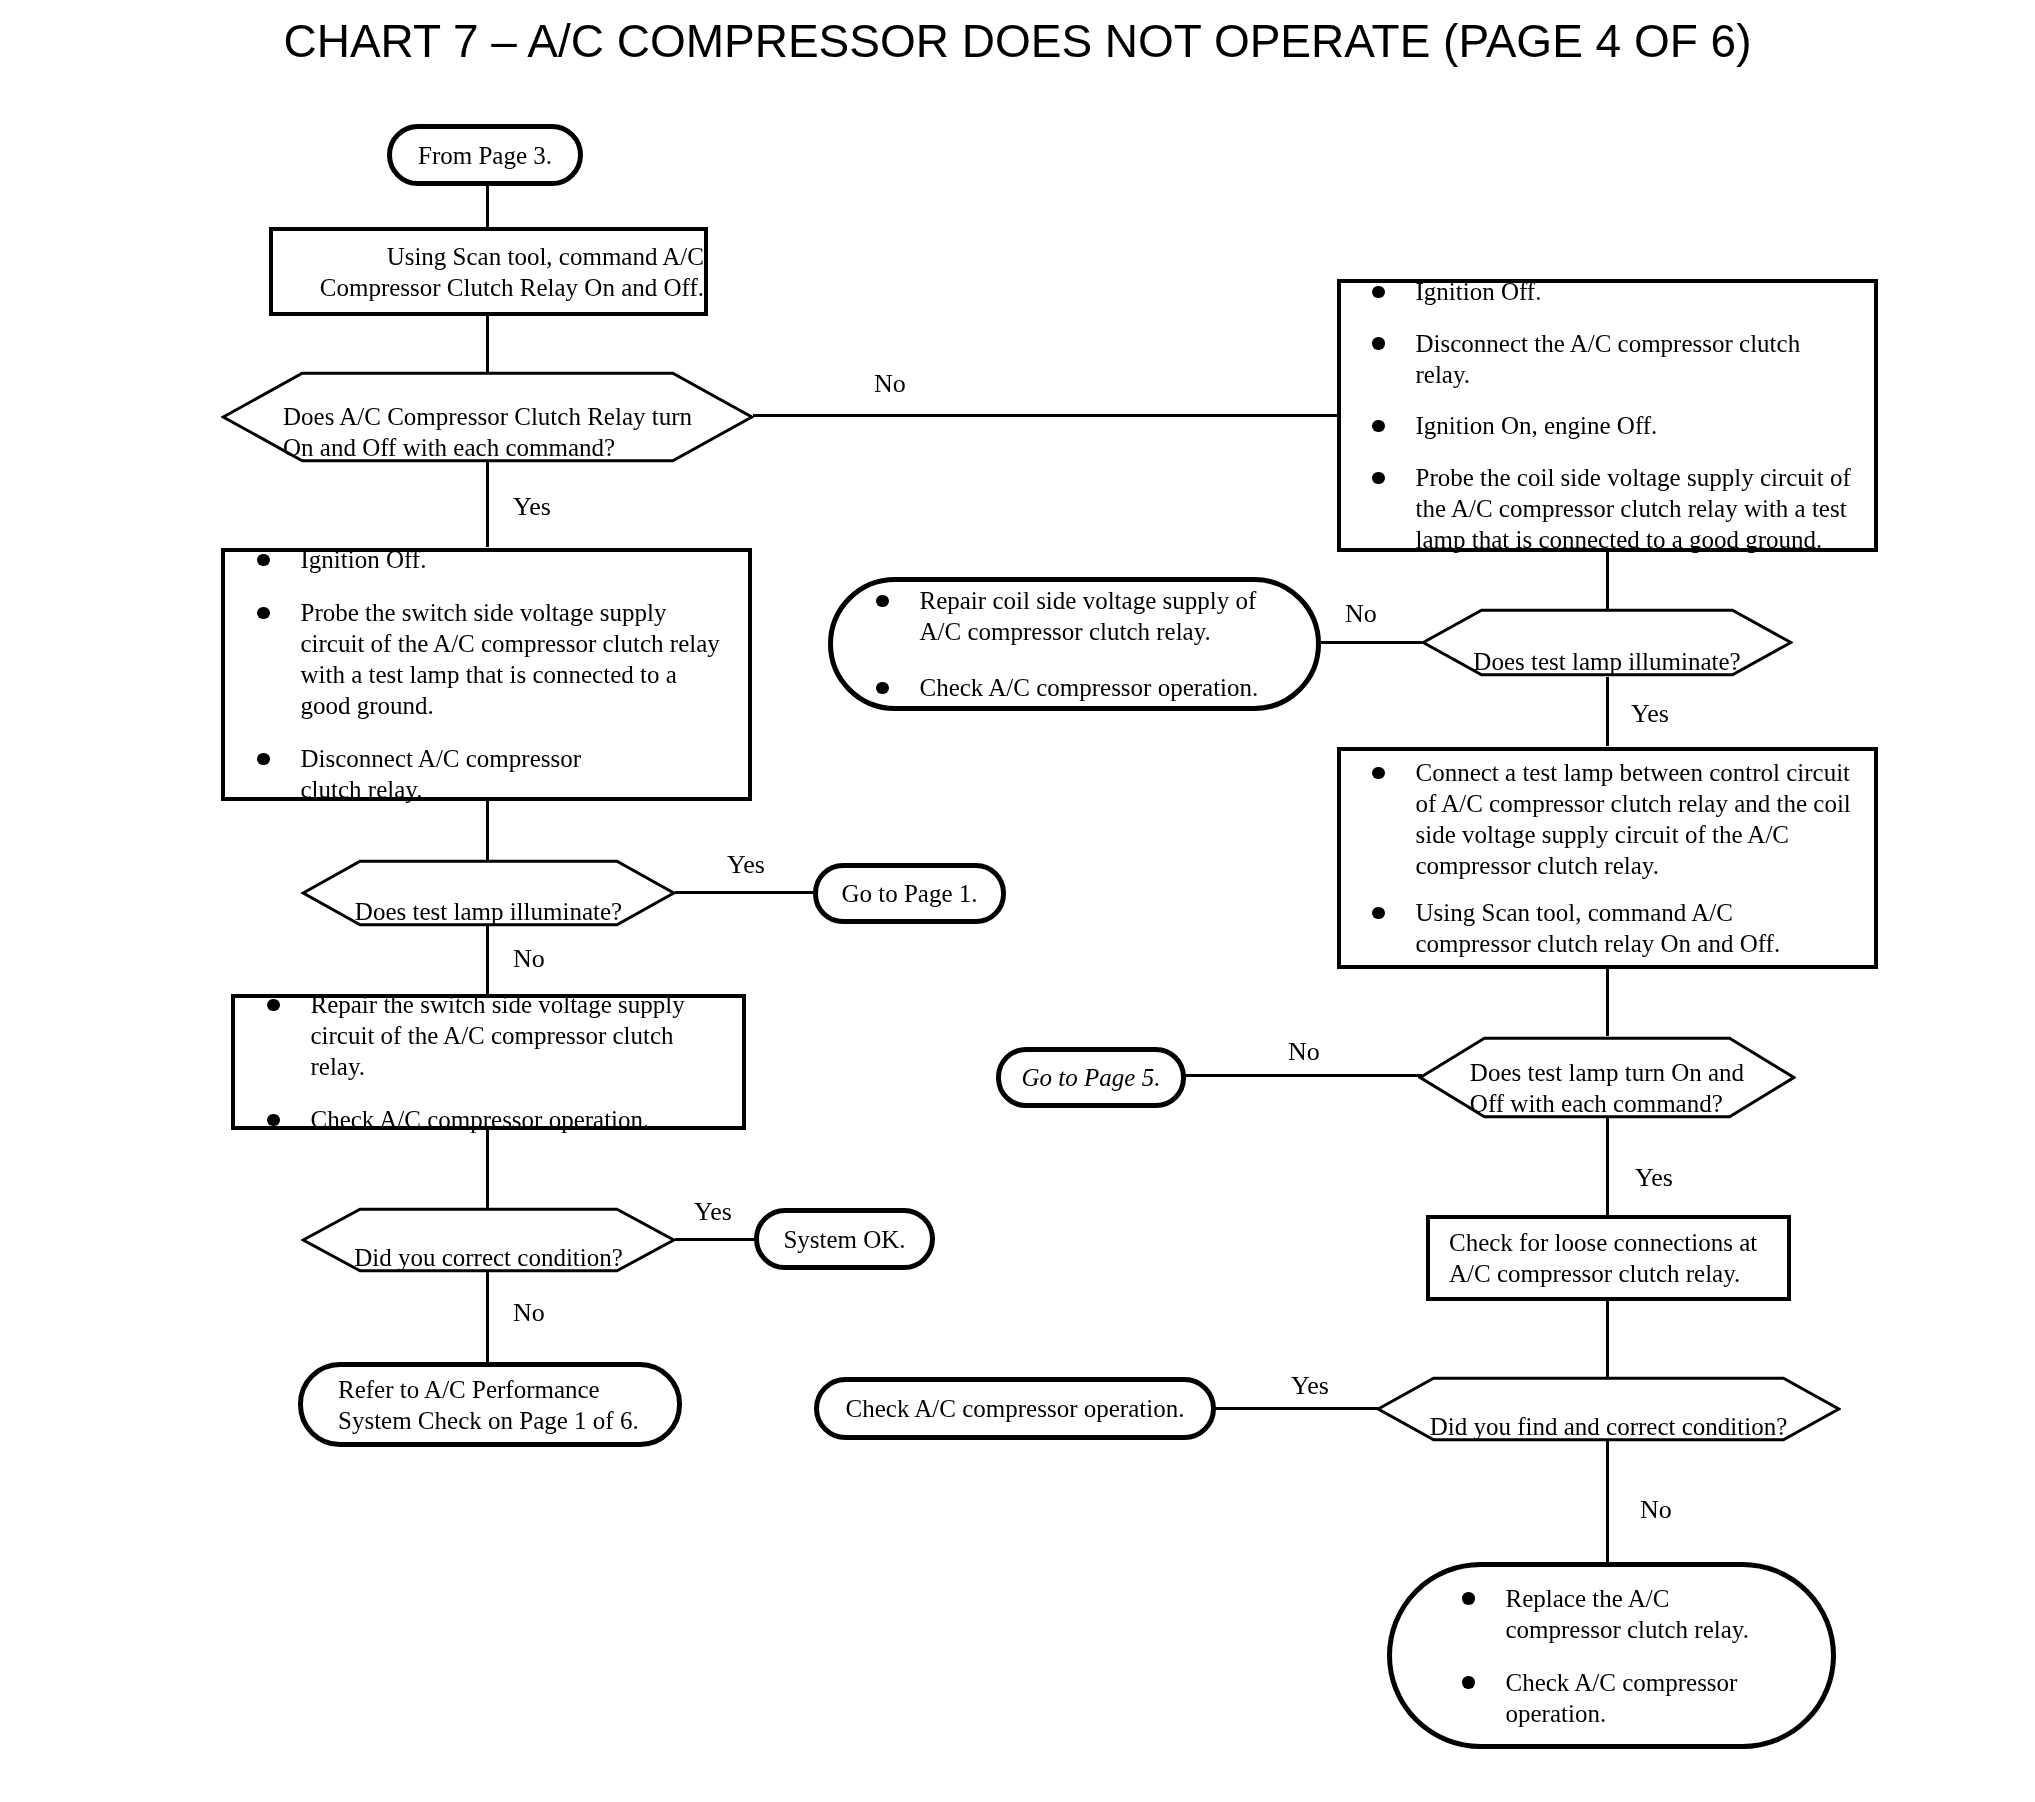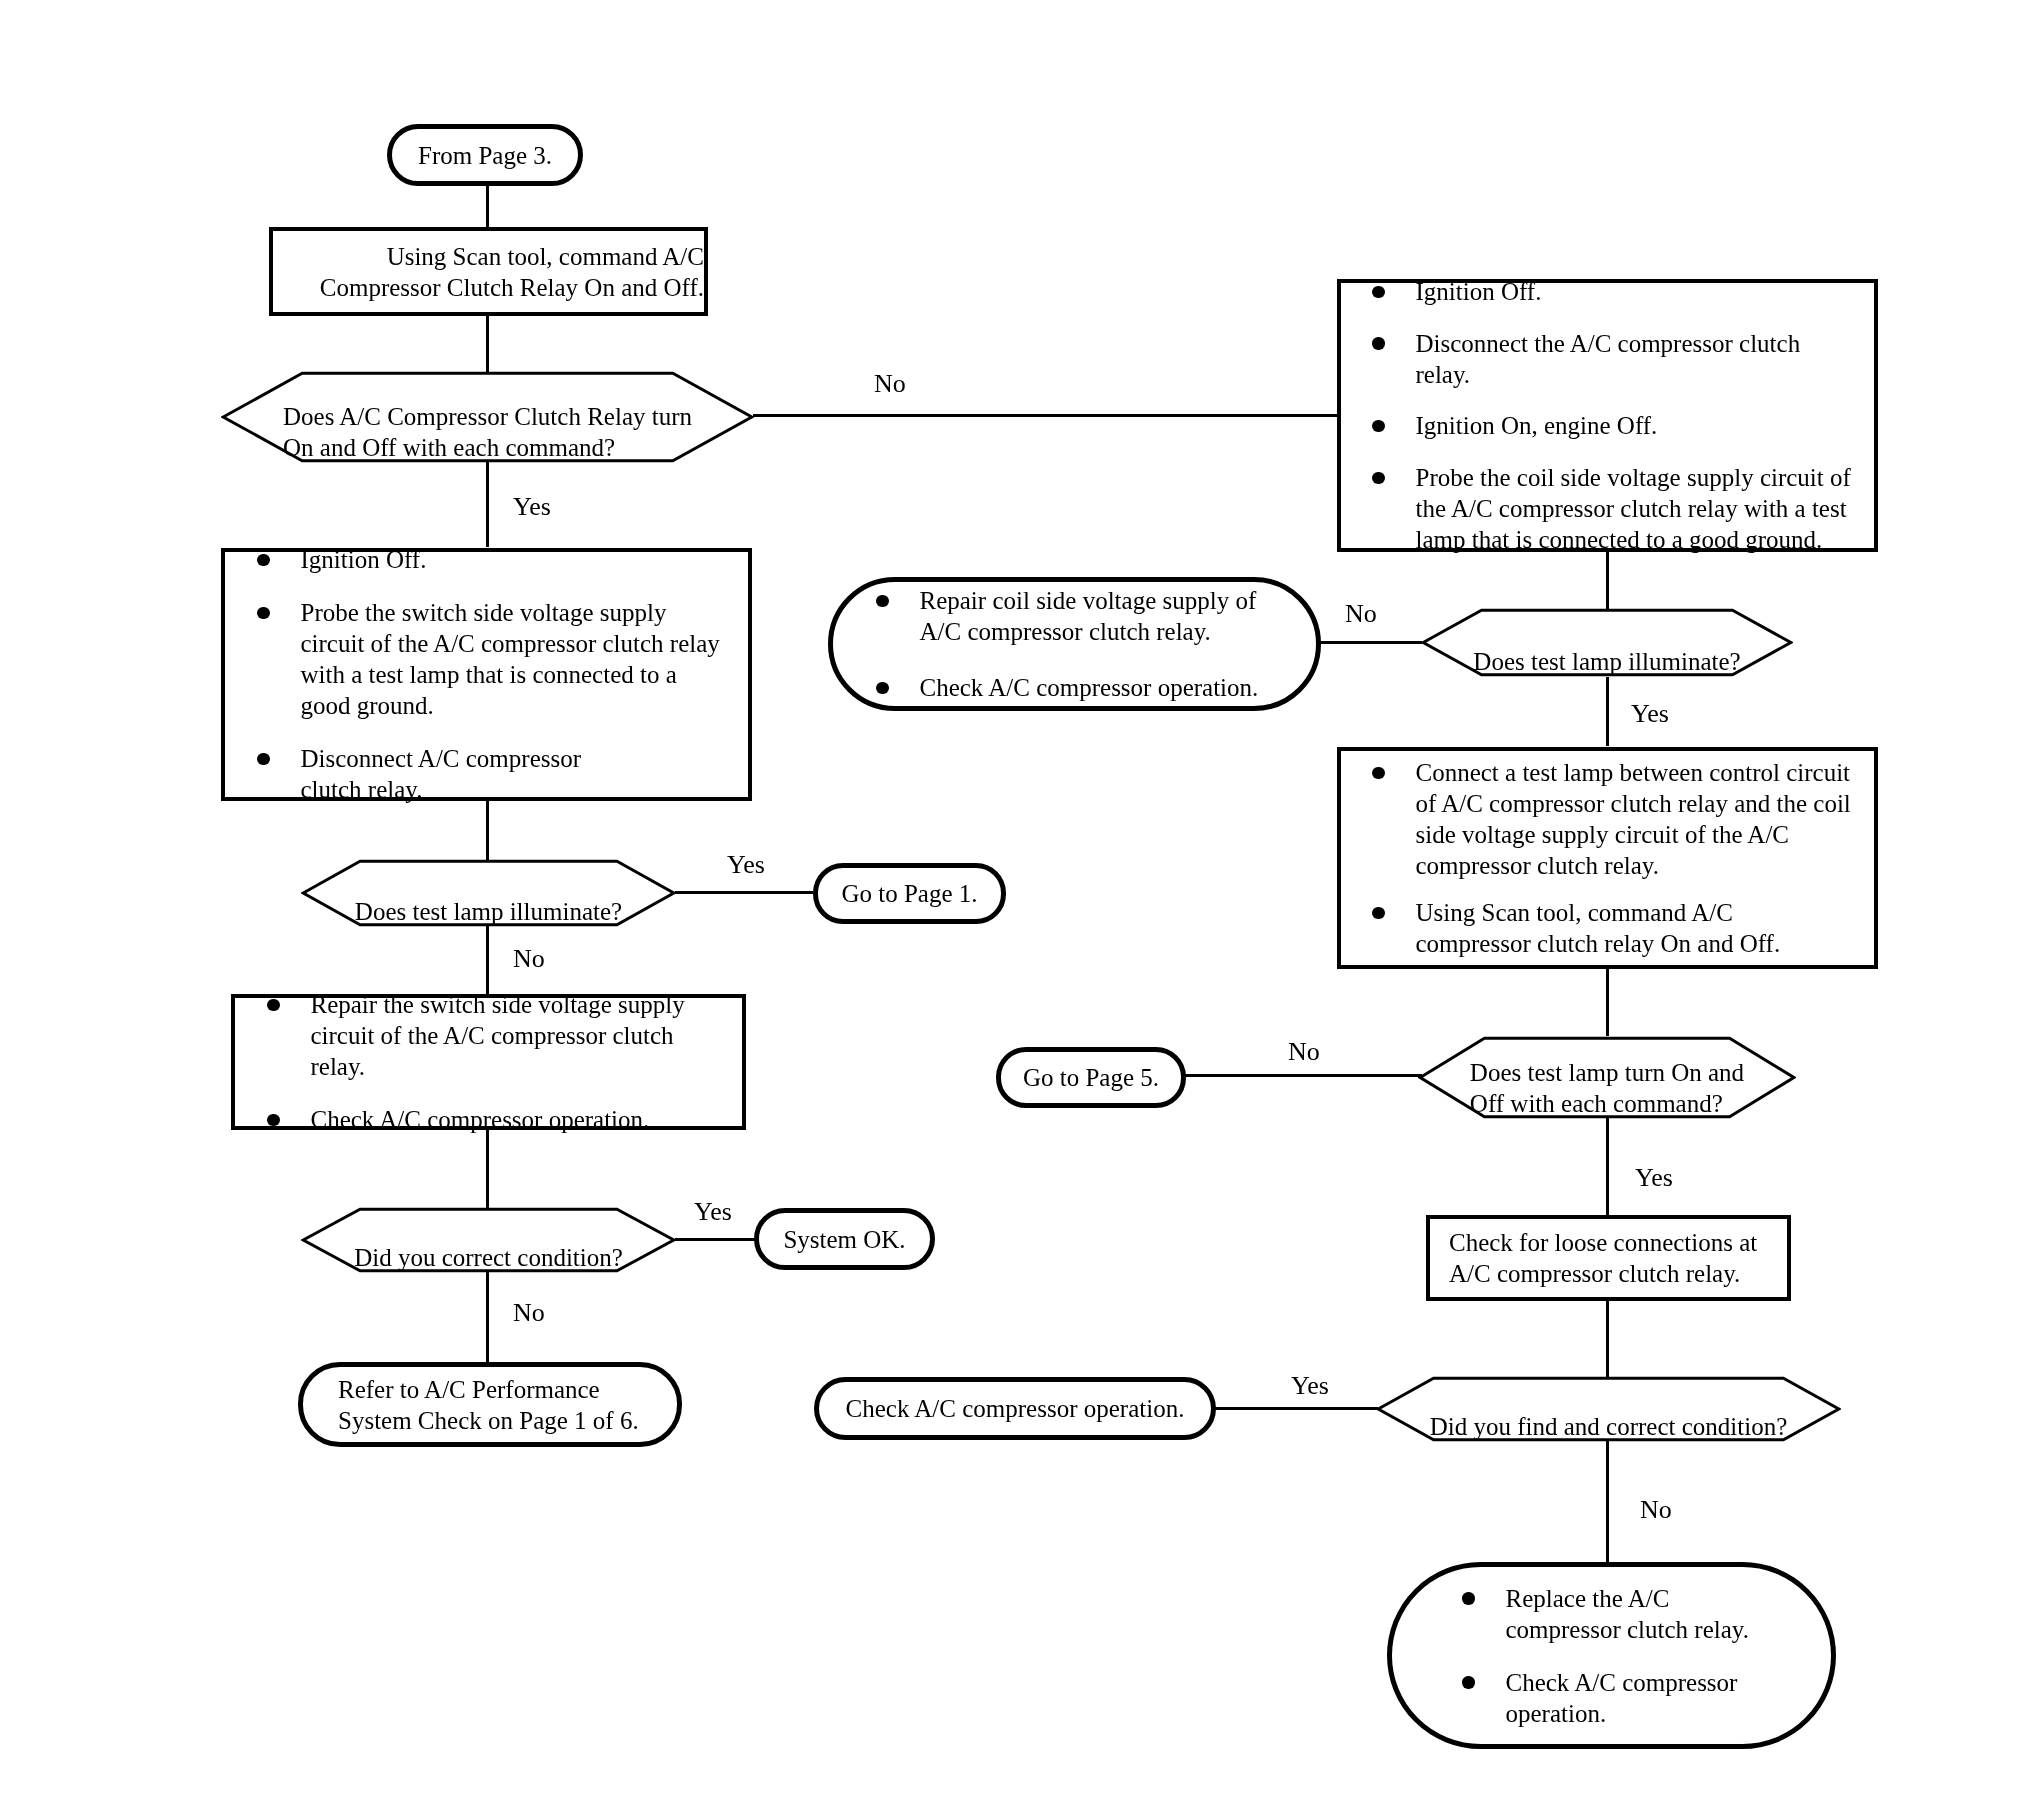--- a/index.html
+++ b/index.html
@@ -29,20 +29,21 @@
   .vline{position:absolute;width:3px;background:#000;}
   .hline{position:absolute;height:3px;background:#000;}
   .elabel{position:absolute;font-size:26px;}
   .w440{max-width:325px;}
 </style>
 </head>
 <body>
 
 <div class="page">
 
+  <div class="title">CHART 7 – A/C COMPRESSOR DOES NOT OPERATE (PAGE 4 OF 6)</div>
 
   <div class="vline" style="left:486px;top:184px;height:44px;"></div>
   <div class="vline" style="left:486px;top:314px;height:58px;"></div>
   <div class="vline" style="left:486px;top:461px;height:86px;"></div>
   <div class="vline" style="left:486px;top:799px;height:61px;"></div>
   <div class="vline" style="left:486px;top:925px;height:69px;"></div>
   <div class="vline" style="left:486px;top:1128px;height:80px;"></div>
   <div class="vline" style="left:486px;top:1272px;height:90px;"></div>
   <div class="vline" style="left:1606px;top:551px;height:58px;"></div>
   <div class="vline" style="left:1606px;top:677px;height:69px;"></div>
@@ -200,21 +201,21 @@
         <span class="dot"></span>
         <span class="btext">Connect a test lamp between control circuit of A/C compressor clutch relay and the coil side voltage supply circuit of the A/C compressor clutch relay.</span>
       </div>
       <div class="bullet">
         <span class="dot"></span>
         <span class="btext">Using Scan tool, command A/C compressor clutch relay On and Off.</span>
       </div>
     </div>
   </div>
 
-  <div class="node stadium center" style="left:996px;top:1047px;width:190px;height:61px;border-radius:30px;">
+  <div class="node stadium center" style="left:996px;top:1047px;width:190px;height:61px;border-radius:30px;font-style:italic;">
     <span>Go to Page 5.</span>
   </div>
 
   <div class="hexwrap" style="left:1418px;top:1036px;width:378px;height:83px;">
     <svg viewBox="0 0 512 112" width="378" height="83" preserveAspectRatio="none">
       <polygon points="3,56 90,3 422,3 509,56 422,109 90,109" fill="#fff" stroke="#000" stroke-width="4"></polygon>
     </svg>
     <div class="hextext">
       <div class="lines">
         <div>Does test lamp turn On and</div>

